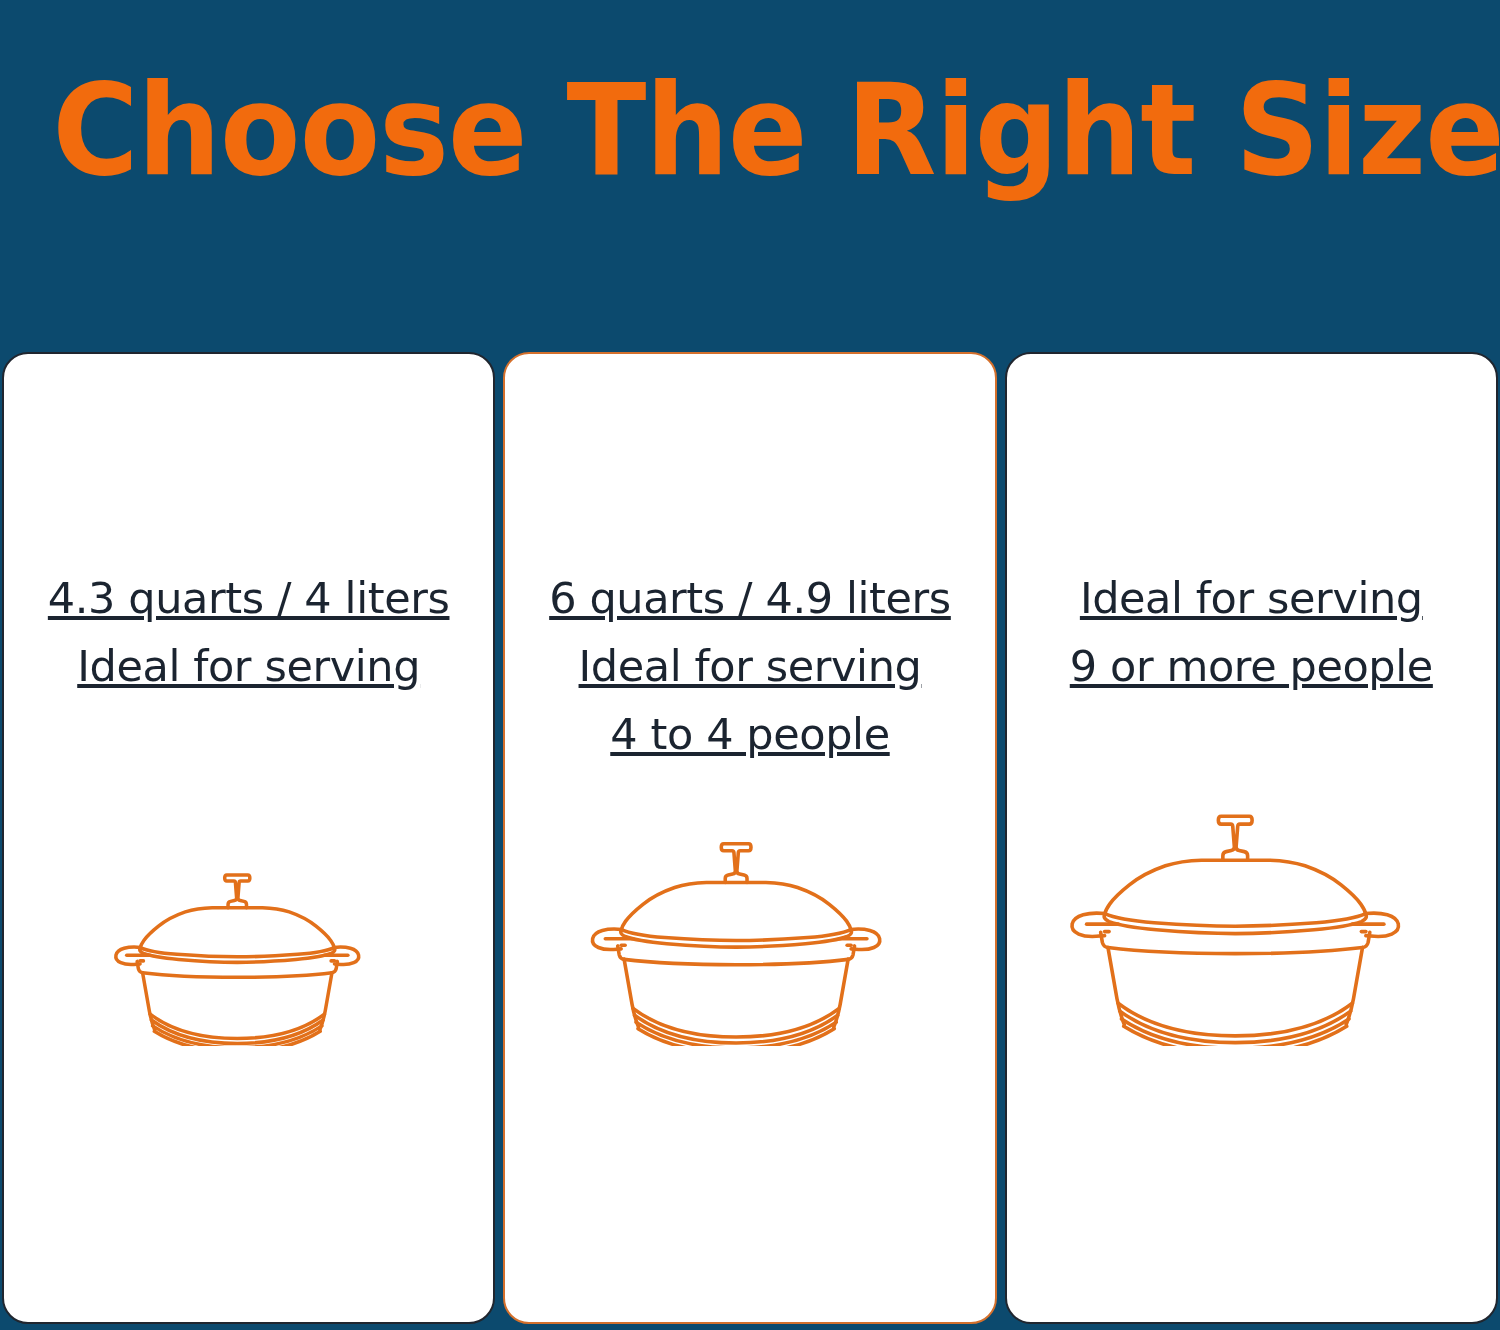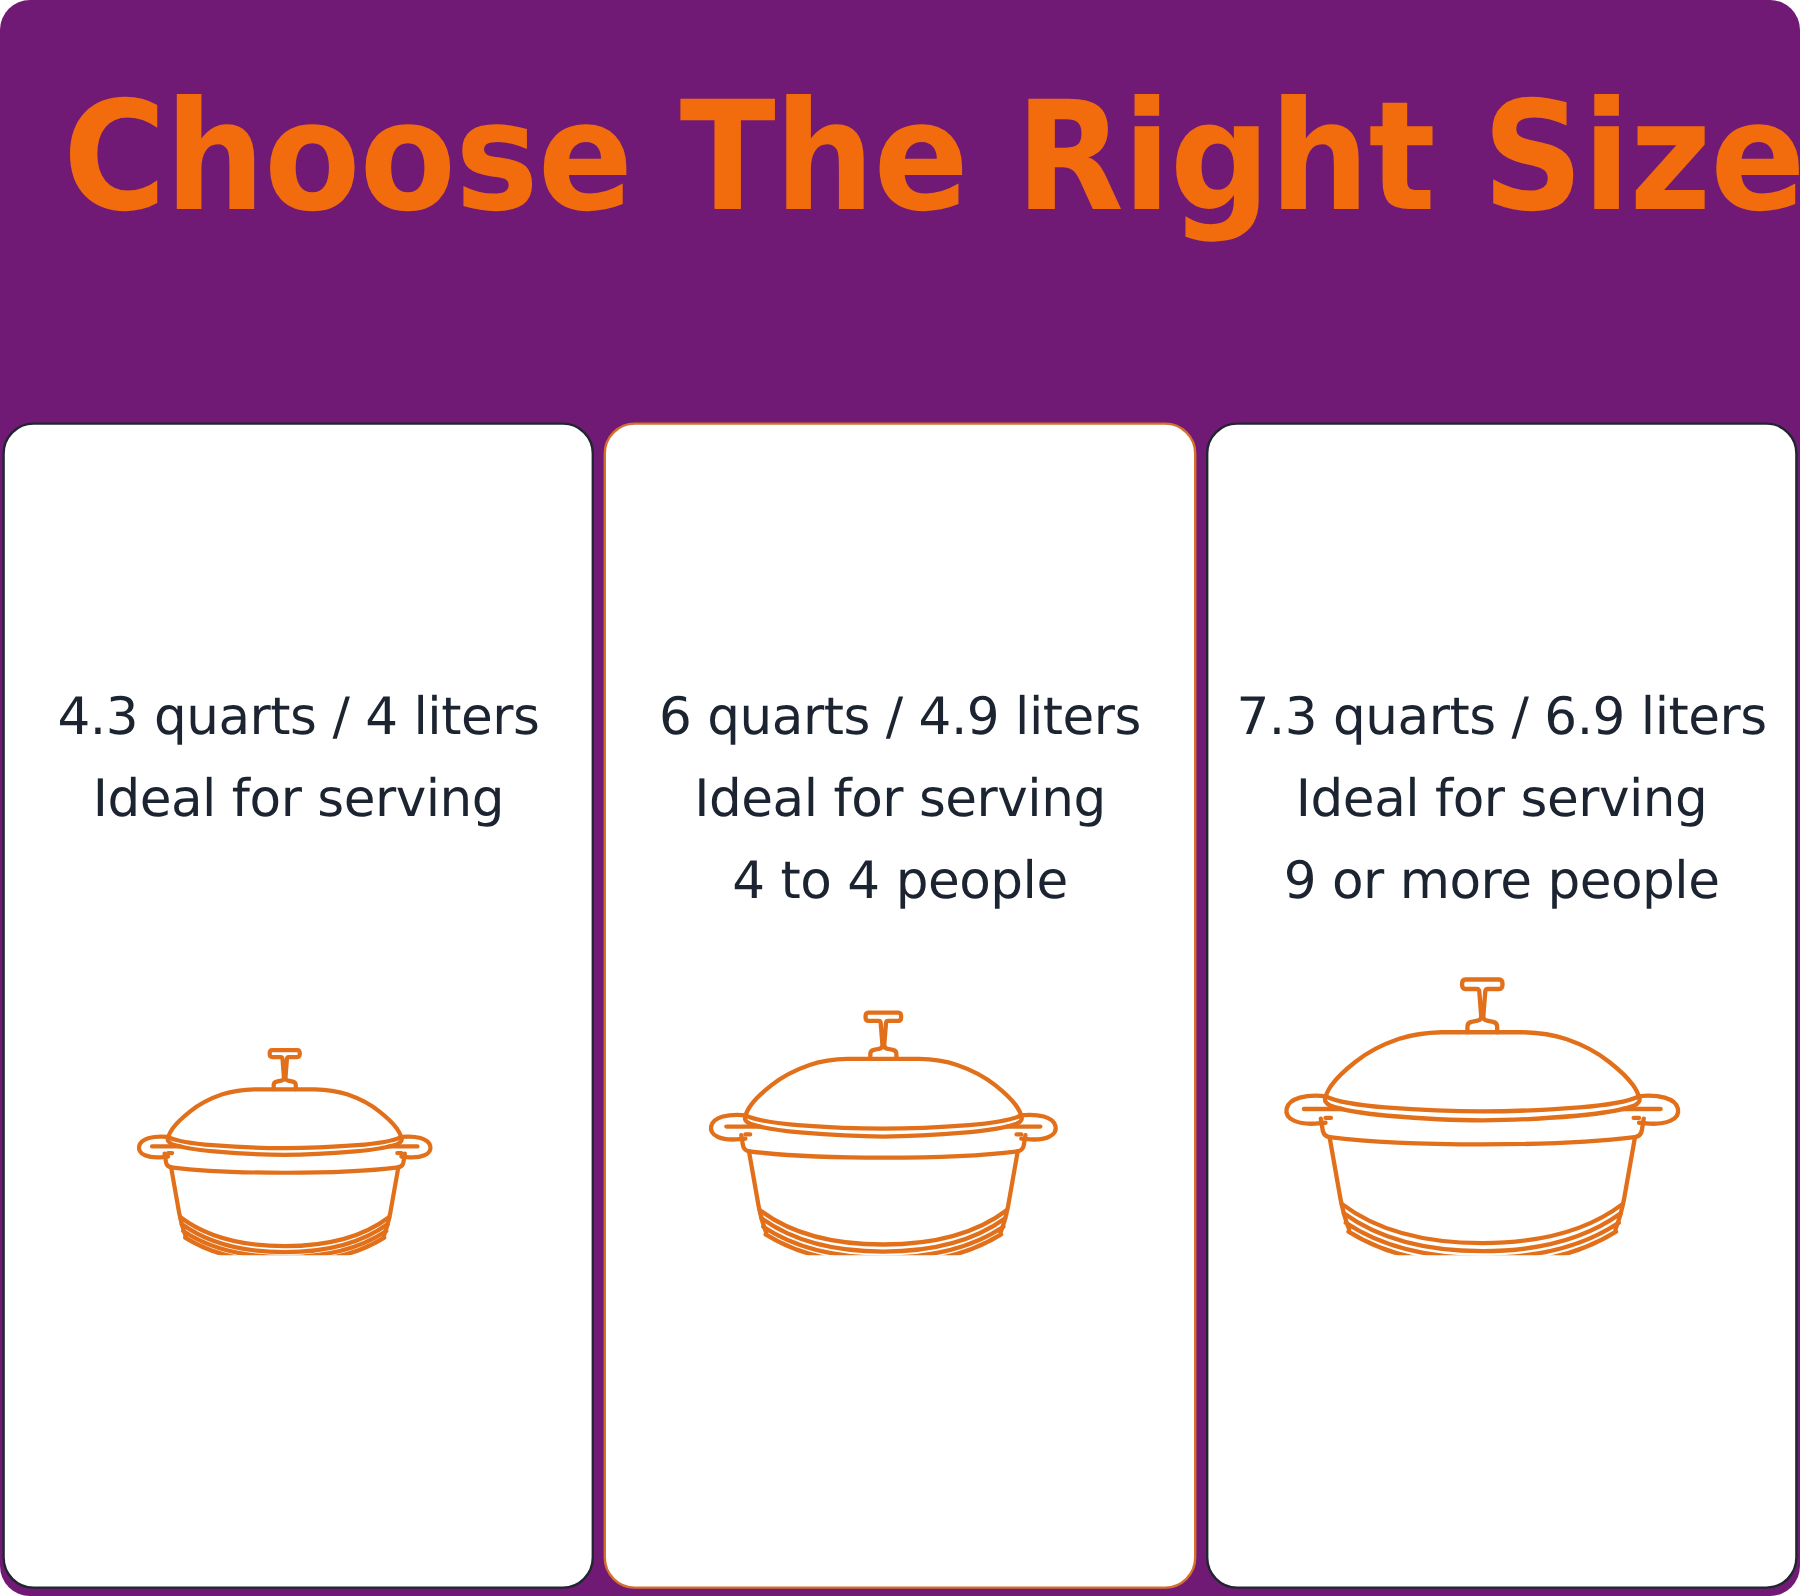--- a/index.html
+++ b/index.html
@@ -12,22 +12,21 @@
     height: 1330px;
     font-family: "DejaVu Sans", sans-serif;
     position: relative;
     overflow: hidden;
   }
 
   .page {
     position: relative;
     width: 1500px;
     height: 1330px;
-    background: #701a75;
-    border-radius: 25px;
+    background: #0c4a6e;
   }
 
   
   .heading {
     position: absolute;
     top: -16px;
     left: 0;
     width: 1500px;
     text-align: center;
     font-family: "DejaVu Sans", sans-serif;
@@ -75,20 +74,21 @@
     left: 0;
     width: 100%;
     text-align: center;
     color: #1B2430;
     font-family: "DejaVu Sans", sans-serif;
     font-weight: normal;
     font-size: 43px;
     line-height: 68px;
     letter-spacing: -0.4px;
     white-space: nowrap;
+    text-decoration: underline;
   }
   .card-text .line {
     display: block;
   }
 
   .pot-wrap {
     position: absolute;
     left: 0;
     width: 100%;
     bottom: 276px;
@@ -178,21 +178,20 @@
           <path d="M52 184 Q90 213 156 213 Q222 213 260 184"></path>
           <path d="M53.5 191 Q92 219 156 219 Q220 219 258.5 191"></path>
           <path d="M55 198 Q94 224 156 224 Q218 224 257 198"></path>
           <path d="M57 204.5 Q96 229 156 229 Q216 229 255 204.5"></path>
         </svg>
       </div>
     </div>
 
     <div class="card">
       <div class="card-text">
-        <span class="line">7.3 quarts / 6.9 liters</span>
         <span class="line">Ideal for serving</span>
         <span class="line">9 or more people</span>
       </div>
       <div class="pot-wrap">
         <svg class="pot-svg" width="384" height="250" viewBox="0 0 340 222" fill="none" stroke="#E2701A" stroke-width="3.2" stroke-linecap="round" stroke-linejoin="round">
           <path d="M143.5 18 L168.5 18 Q171 18 171 21.5 Q171 25 168.5 25 L160 25 Q158.4 25 158.2 27 L156.8 45 Q156.6 48 159.5 48.4 L164 49.4 Q167 50 167 53 L167 57 L145 57 L145 53 Q145 50 148 49.4 L152.5 48.4 Q155.4 48 155.2 45 L153.8 27 Q153.6 25 152 25 L143.5 25 Q141 25 141 21.5 Q141 18 143.5 18 Z"></path>
           <path d="M145 57 L126 57 Q108 57.4 94 62 Q75 68.5 62 79 Q50 88.5 44.5 96 Q41 101 40.2 104.5"></path>
           <path d="M167 57 L186 57 Q204 57.4 218 62 Q237 68.5 250 79 Q262 88.5 267.5 96 Q271 101 271.8 104.5"></path>
           <path d="M40.2 104.5 Q38 109 44 111.5 Q56 116 86 118.8 Q126 122.2 156 122.2 Q186 122.2 226 118.8 Q256 116 268 111.5 Q274 109 271.8 104.5"></path>
           <path d="M40.2 104.5 Q52 110 84 112.6 Q124 115.6 156 115.6 Q188 115.6 228 112.6 Q260 110 271.8 104.5"></path>

